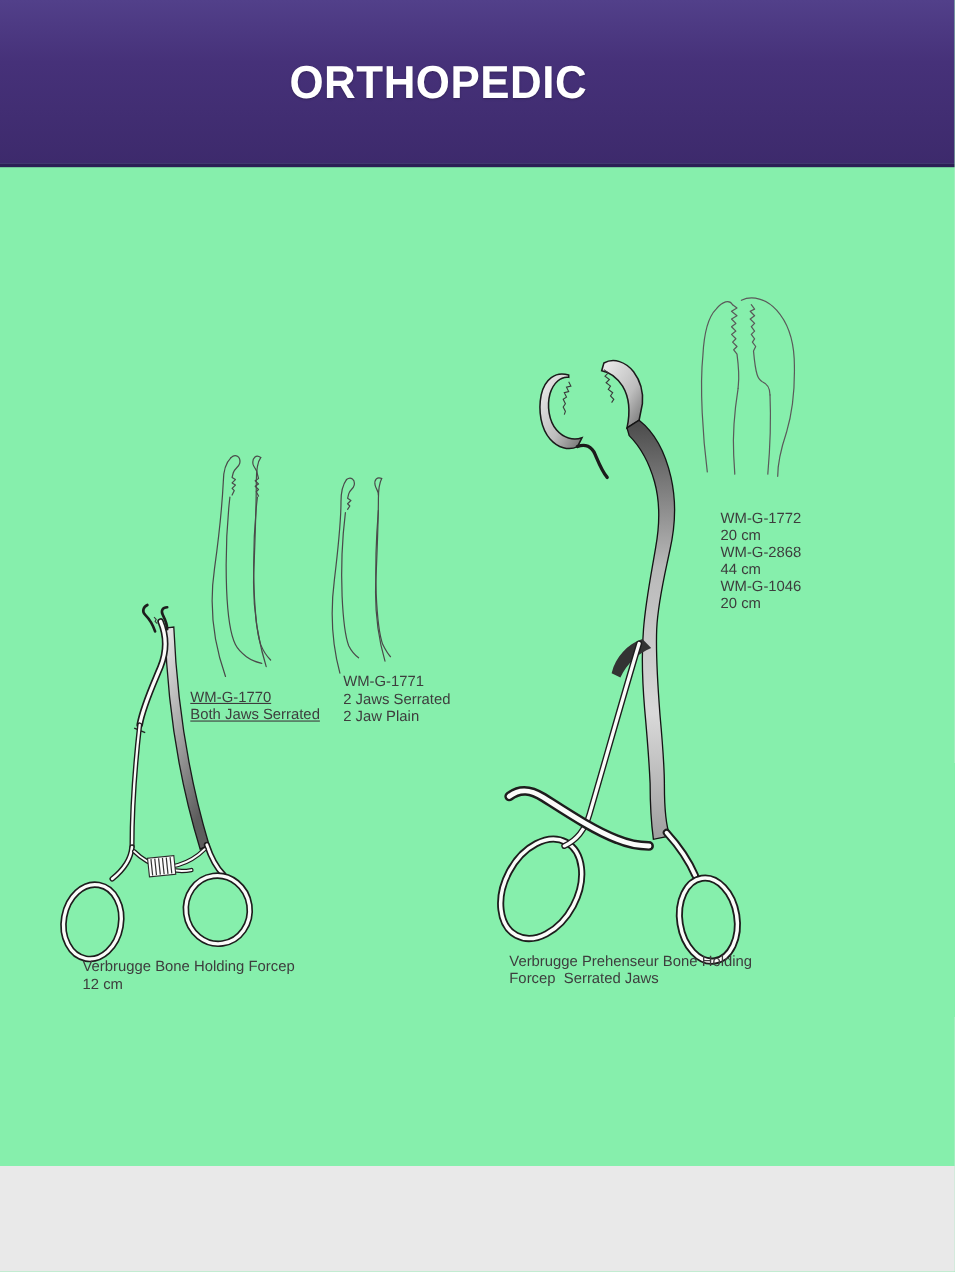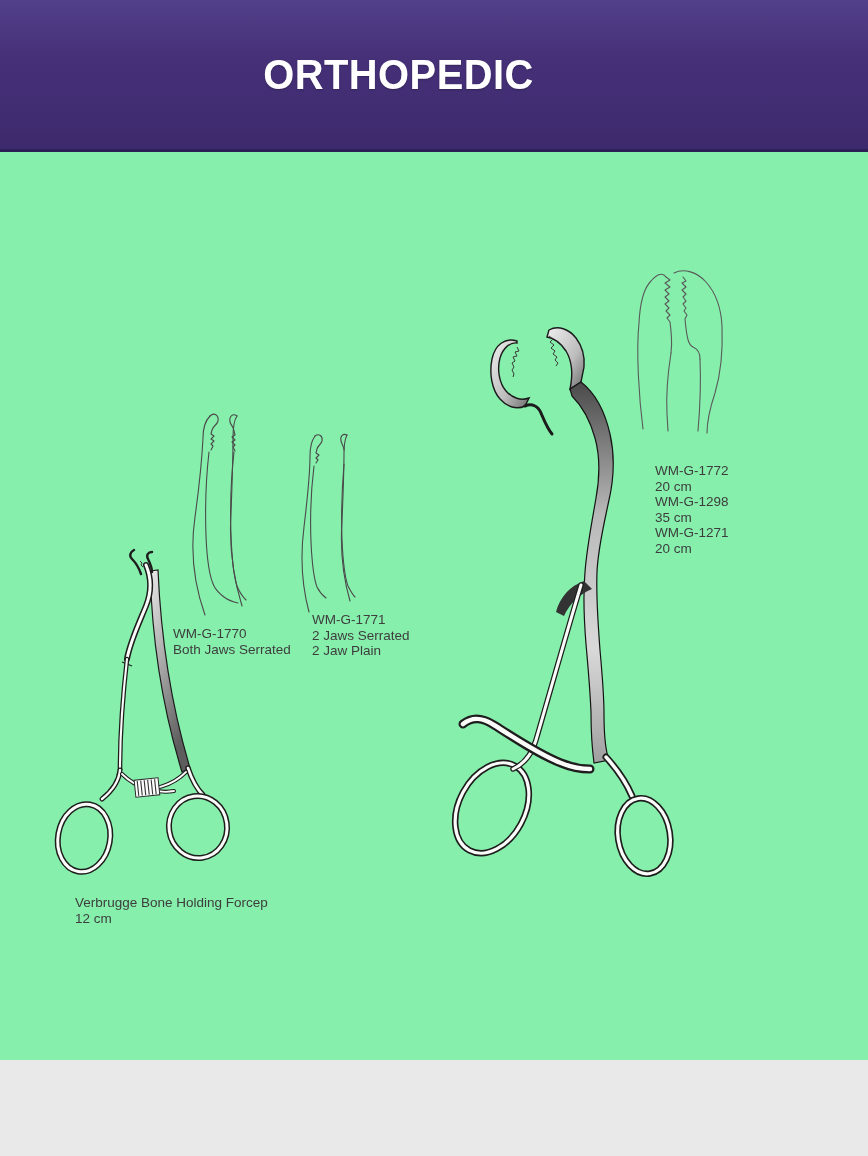--- a/index.html
+++ b/index.html
@@ -168,39 +168,43 @@
       <path class="tube-d" style="stroke-width:5.5" d="M581,585 C568,628 550,692 536,740 C532,754 524,764 513,769"></path>
       <path class="tube-w" style="stroke-width:3" d="M581,585 C568,628 550,692 536,740 C532,754 524,764 513,769"></path>
     </g>
 
     <g>
       <path class="tube-d" style="stroke-width:9" d="M463,724 C473,716 483,718 494,725 C516,739 540,755 561,763 C573,768 582,769 590,769"></path>
       <path class="tube-w" style="stroke-width:4.5" d="M463,724 C473,716 483,718 494,725 C516,739 540,755 561,763 C573,768 582,769 590,769"></path>
     </g>
   </svg>
 
-  <div class="tblock" style="left:173px;top:626px;">
+  <div class="tblock" style="left:173px;top:626px;text-decoration:underline;">
     <div>WM-G-1770</div>
     <div>Both Jaws Serrated</div>
   </div>
 
   <div class="tblock" style="left:312px;top:612px;">
     <div>WM-G-1771</div>
     <div>2 Jaws Serrated</div>
     <div>2 Jaw Plain</div>
   </div>
 
   <div class="tblock" style="left:655px;top:463px;">
     <div>WM-G-1772</div>
     <div>20 cm</div>
-    <div>WM-G-1298</div>
-    <div>35 cm</div>
-    <div>WM-G-1271</div>
+    <div>WM-G-2868</div>
+    <div>44 cm</div>
+    <div>WM-G-1046</div>
     <div>20 cm</div>
   </div>
 
-  <div class="tblock" style="left:75px;top:895px;">
+  <div class="tblock" style="left:75px;top:871px;">
     <div>Verbrugge Bone Holding Forcep</div>
     <div>12 cm</div>
   </div>
 
+  <div class="tblock" style="left:463px;top:866px;">
+    <div>Verbrugge Prehenseur Bone Holding</div>
+    <div>Forcep  Serrated Jaws</div>
+  </div>
 
 </div>
 
 </body></html>

